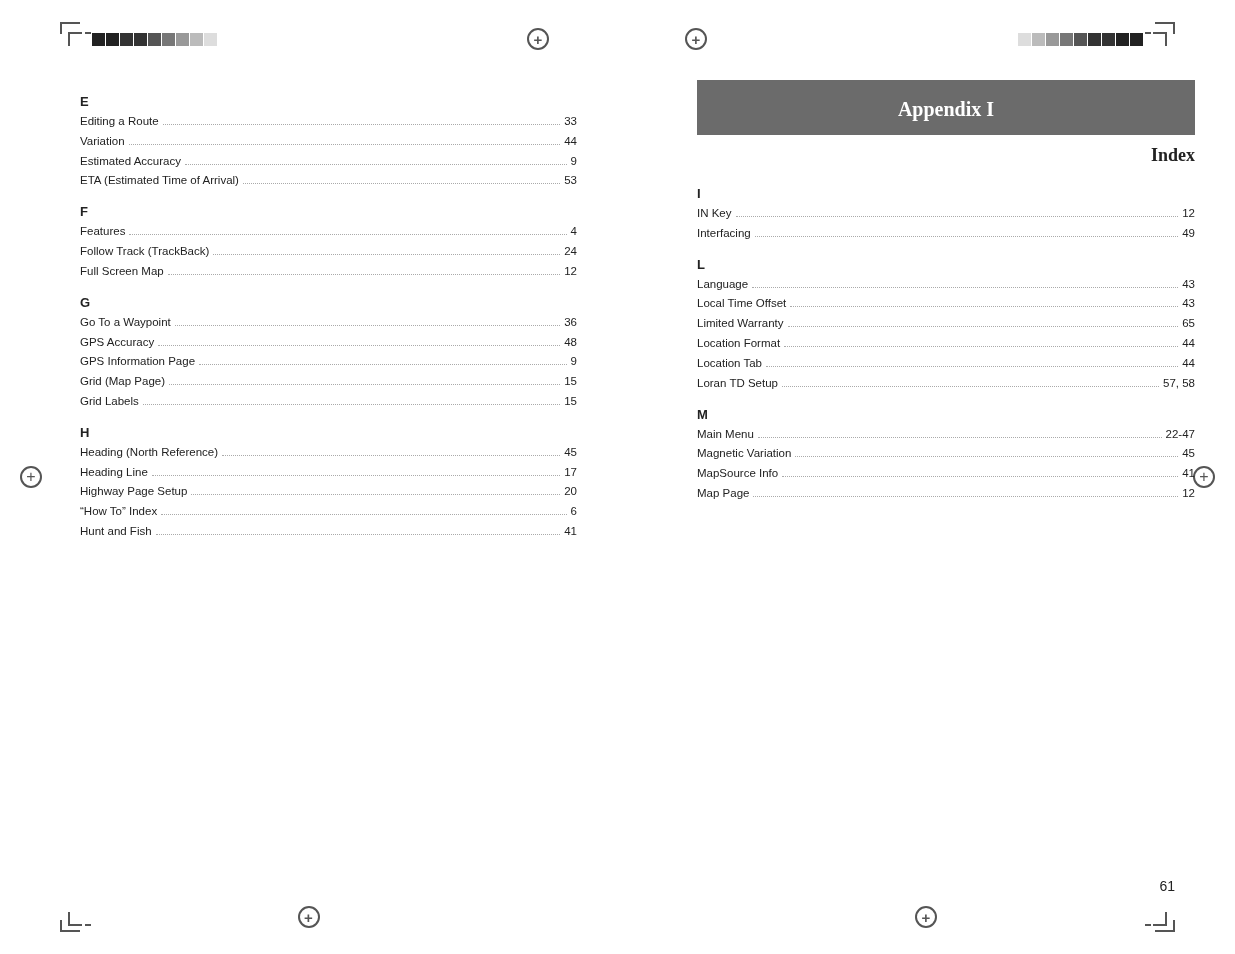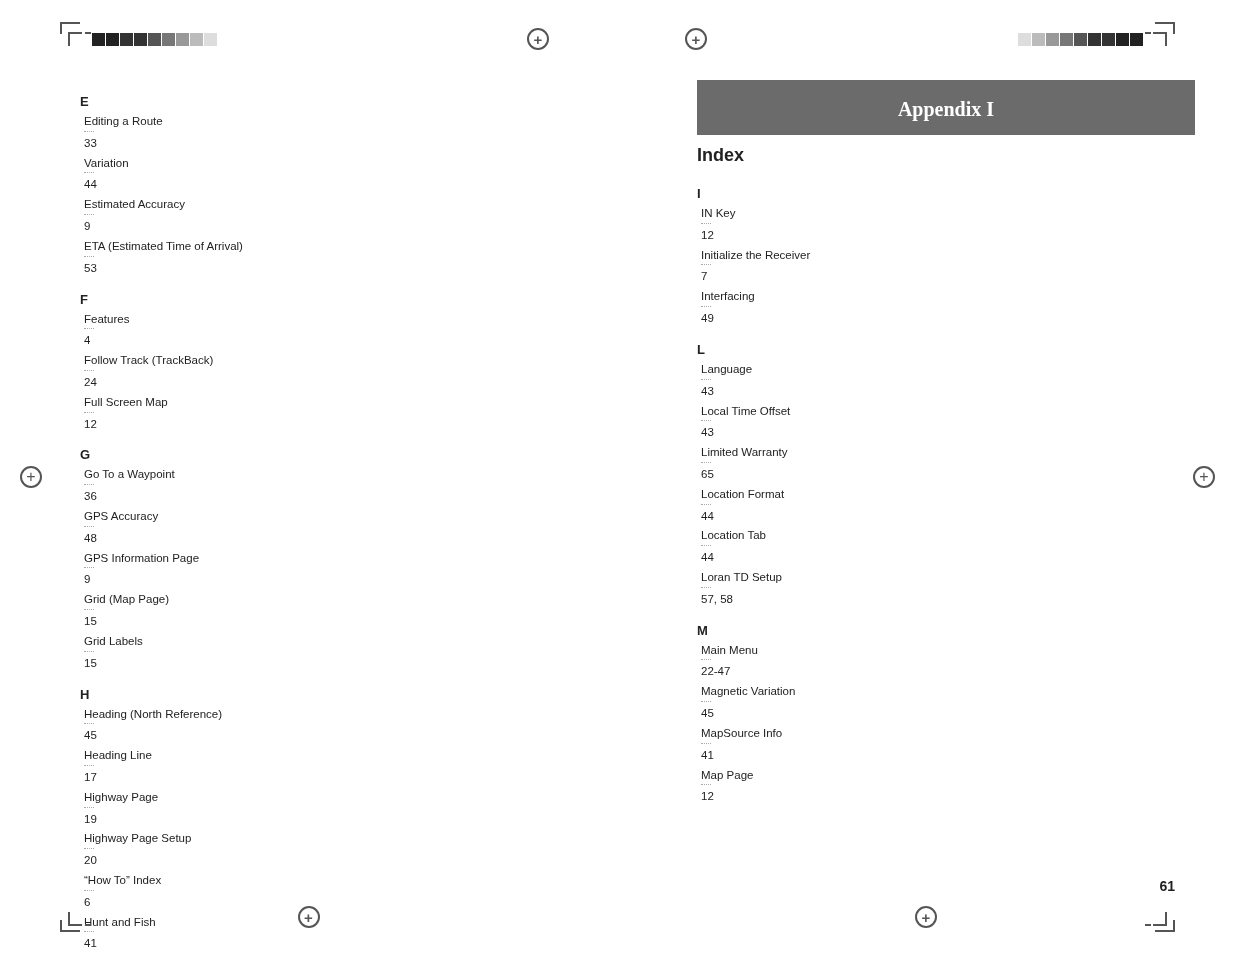--- a/index.html
+++ b/index.html
@@ -77,41 +77,40 @@
       padding: 18px 0 14px;
       margin-bottom: 10px;
       font-size: 20px;
       font-weight: bold;
       font-family: Georgia, serif;
     }
 
     .index-title {
       font-size: 18px;
       font-weight: bold;
-      text-align: left;
+      text-align: right;
       margin-bottom: 20px;
-      font-family: Liberation Sans, sans-serif;
+      font-family: Liberation Serif, serif;
     }
 
     
     .section-header {
       font-weight: bold;
       font-size: 13px;
       margin-top: 14px;
       margin-bottom: 4px;
     }
 
     
     .index-entry {
       display: flex;
       align-items: baseline;
       margin-bottom: 2px;
       font-size: 11.5px;
       line-height: 1.55;
-      flex-direction: column;
     }
 
     .entry-label {
       white-space: nowrap;
       flex-shrink: 0;
     }
 
     .entry-dots {
       flex: 1;
       border-bottom: 1px dotted #aaa;
@@ -124,21 +123,21 @@
       flex-shrink: 0;
       font-size: 11.5px;
     }
 
     
     .page-number {
       position: absolute;
       bottom: 60px;
       right: 60px;
       font-size: 14px;
-      font-weight: bold;
+      font-weight: normal;
       text-align: right;
     }
 
     
     .corner-dash-tl {
       position: absolute;
       top: 22px;
       left: 60px;
       width: 20px;
       height: 12px;
@@ -277,25 +276,20 @@
     <div class="section-header">H</div>
     <div class="index-entry">
       <span class="entry-label">Heading (North Reference)</span>
       <span class="entry-dots"></span>
       <span class="entry-page">45</span>
     </div>
     <div class="index-entry">
       <span class="entry-label">Heading Line</span>
       <span class="entry-dots"></span>
       <span class="entry-page">17</span>
-    </div>
-    <div class="index-entry">
-      <span class="entry-label">Highway Page</span>
-      <span class="entry-dots"></span>
-      <span class="entry-page">19</span>
     </div>
     <div class="index-entry">
       <span class="entry-label">Highway Page Setup</span>
       <span class="entry-dots"></span>
       <span class="entry-page">20</span>
     </div>
     <div class="index-entry">
       <span class="entry-label">“How To” Index</span>
       <span class="entry-dots"></span>
       <span class="entry-page">6</span>
@@ -351,25 +345,20 @@
 
     <div class="index-title">Index</div>
 
     <div class="section-header">I</div>
     <div class="index-entry">
       <span class="entry-label">IN Key</span>
       <span class="entry-dots"></span>
       <span class="entry-page">12</span>
     </div>
     <div class="index-entry">
-      <span class="entry-label">Initialize the Receiver</span>
-      <span class="entry-dots"></span>
-      <span class="entry-page">7</span>
-    </div>
-    <div class="index-entry">
       <span class="entry-label">Interfacing</span>
       <span class="entry-dots"></span>
       <span class="entry-page">49</span>
     </div>
 
     <div class="section-header">L</div>
     <div class="index-entry">
       <span class="entry-label">Language</span>
       <span class="entry-dots"></span>
       <span class="entry-page">43</span>

